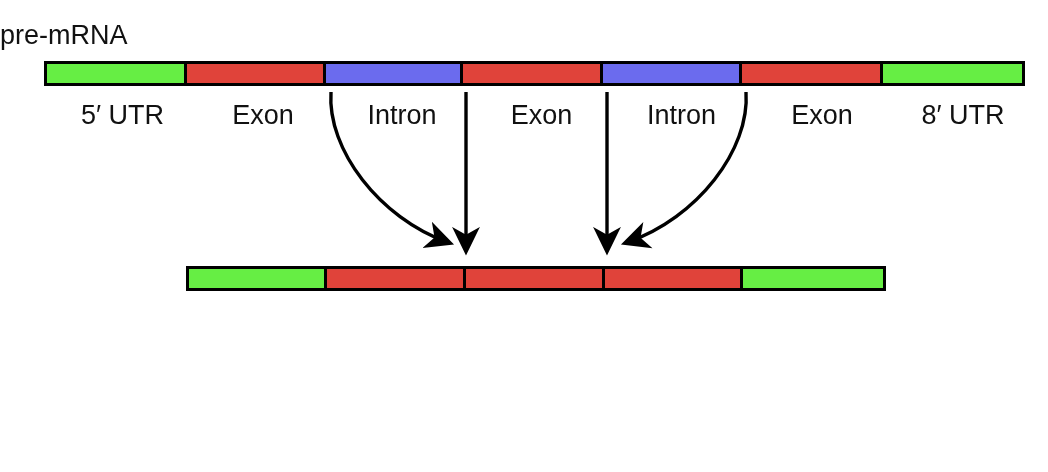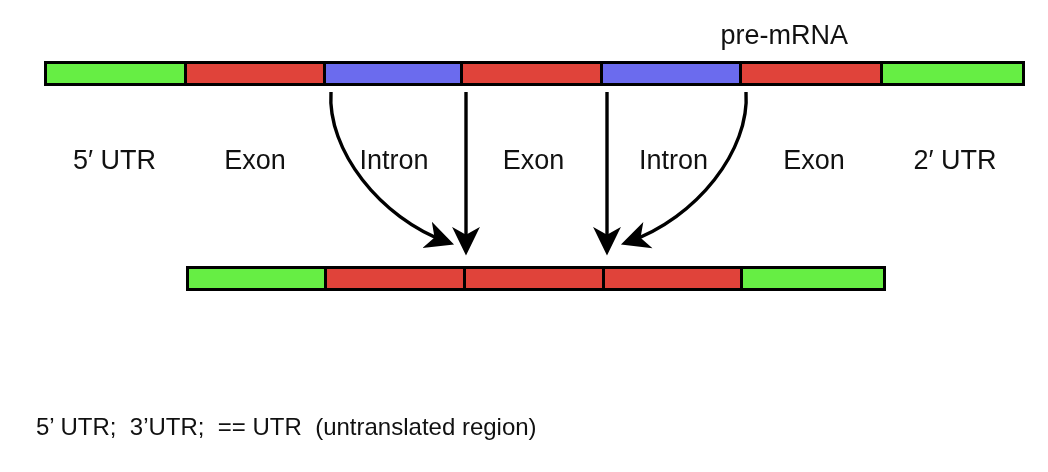--- a/index.html
+++ b/index.html
@@ -27,23 +27,23 @@
   
   .title {
     position: absolute;
     font-size: 27px;
     line-height: 30px;
     letter-spacing: 0px;
     white-space: nowrap;
     color: #111111;
   }
   #premrna-title {
-    left: 8px; top: 20px;
+    left: 0; top: 20px;
     width: 840px;
-    text-align: right;
+    text-align: left;
   }
   #mrna-title {
     left: 469px; top: 228px;
     width: 135px;
     text-align: center;
   }
 
   
   .bar {
     position: absolute;
@@ -69,25 +69,24 @@
   .seg {
     height: 100%;
     box-sizing: border-box;
     border-right: 3px solid #000000;
   }
   .seg:last-child { border-right: none; }
 
   
   #region-labels {
     position: absolute;
-    left: 44px;
+    left: 52px;
     top: 98px;
     width: 981px;
     height: 40px;
-    margin-top: 45px;
   }
   .region-label {
     position: absolute;
     top: 0;
     font-size: 27px;
     line-height: 34px;
     white-space: nowrap;
     text-align: center;
     color: #111111;
   }
@@ -129,21 +128,21 @@
       <div class="seg" style="width: 14.28%; background: rgb(102, 238, 68);"></div>
     </div>
 
   <div id="region-labels">
       <div class="region-label" style="left: 0%; width: 14.37%;">5′ UTR</div>
       <div class="region-label" style="left: 14.37%; width: 14.27%;">Exon</div>
       <div class="region-label" style="left: 28.64%; width: 14.07%;">Intron</div>
       <div class="region-label" style="left: 42.71%; width: 14.37%;">Exon</div>
       <div class="region-label" style="left: 57.08%; width: 14.17%;">Intron</div>
       <div class="region-label" style="left: 71.25%; width: 14.47%;">Exon</div>
-      <div class="region-label" style="left: 85.72%; width: 14.28%;">2′ UTR</div>
+      <div class="region-label" style="left: 85.72%; width: 14.28%;">8′ UTR</div>
     </div>
 
 
   <div class="bar" id="mrna-bar">
       <div class="seg" style="width: 19.86%; background: rgb(102, 238, 68);"></div>
       <div class="seg" style="width: 20%; background: rgb(224, 67, 58);"></div>
       <div class="seg" style="width: 20.14%; background: rgb(224, 67, 58);"></div>
       <div class="seg" style="width: 19.86%; background: rgb(224, 67, 58);"></div>
       <div class="seg" style="width: 20.14%; background: rgb(102, 238, 68);"></div>
     </div>
@@ -157,15 +156,14 @@
 
     <path d="M331,92 C327,150 380,218 447,242" fill="none" stroke="#000000" stroke-width="3.4" marker-end="url(#ah)"></path>
 
     <path d="M466,92 L466,248" fill="none" stroke="#000000" stroke-width="3.4" marker-end="url(#ah)"></path>
 
     <path d="M607,92 L607,248" fill="none" stroke="#000000" stroke-width="3.4" marker-end="url(#ah)"></path>
 
     <path d="M746,92 C750,150 697,218 628,242" fill="none" stroke="#000000" stroke-width="3.4" marker-end="url(#ah)"></path>
   </svg>
 
-  <div id="caption">5’ UTR;  3’UTR;  == UTR  (untranslated region)</div>
 
 </div>
 
 </body></html>

